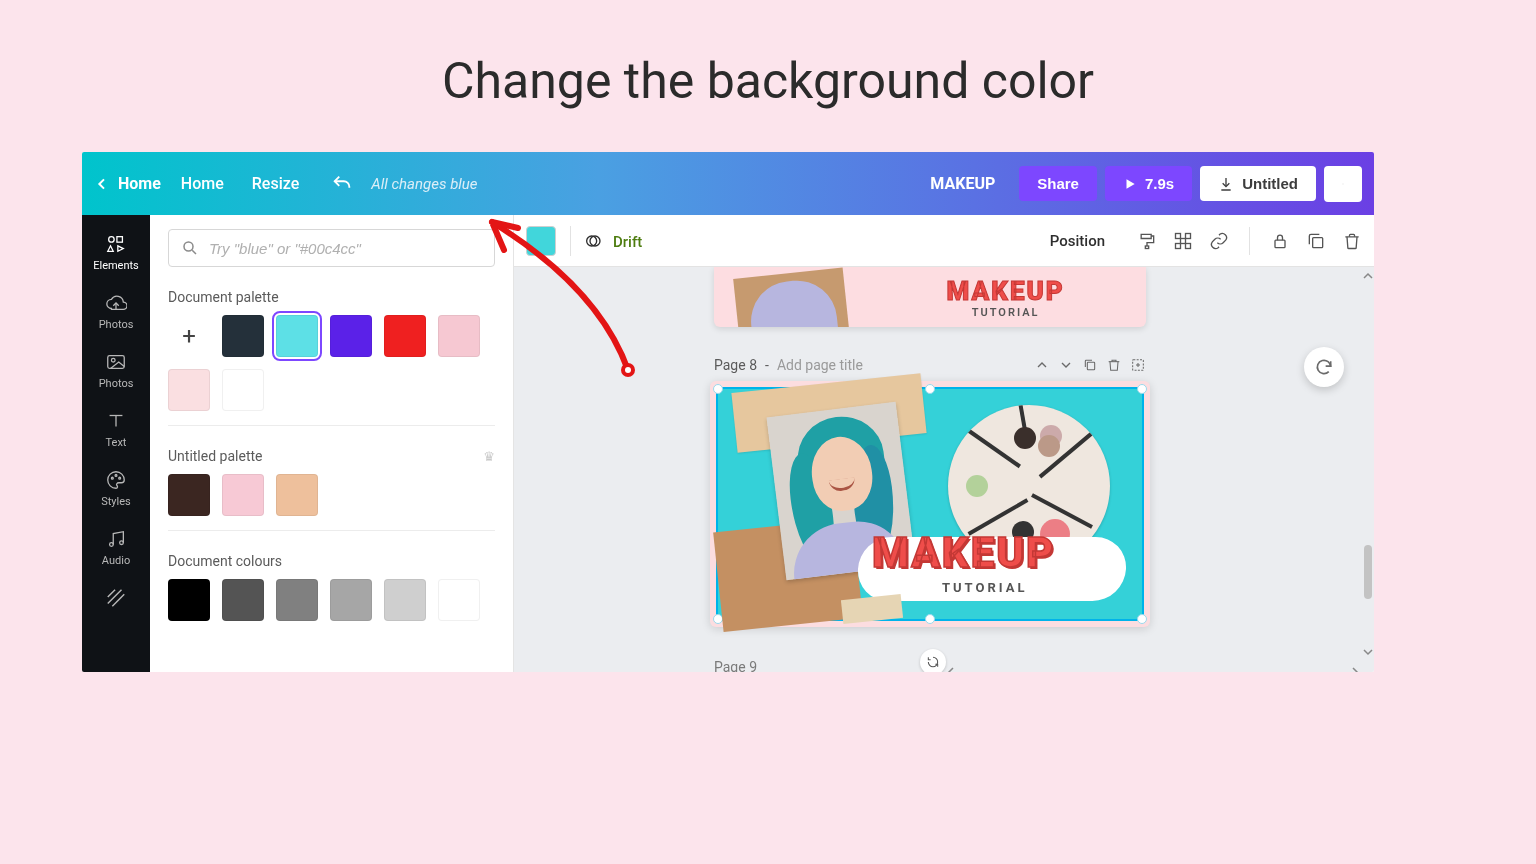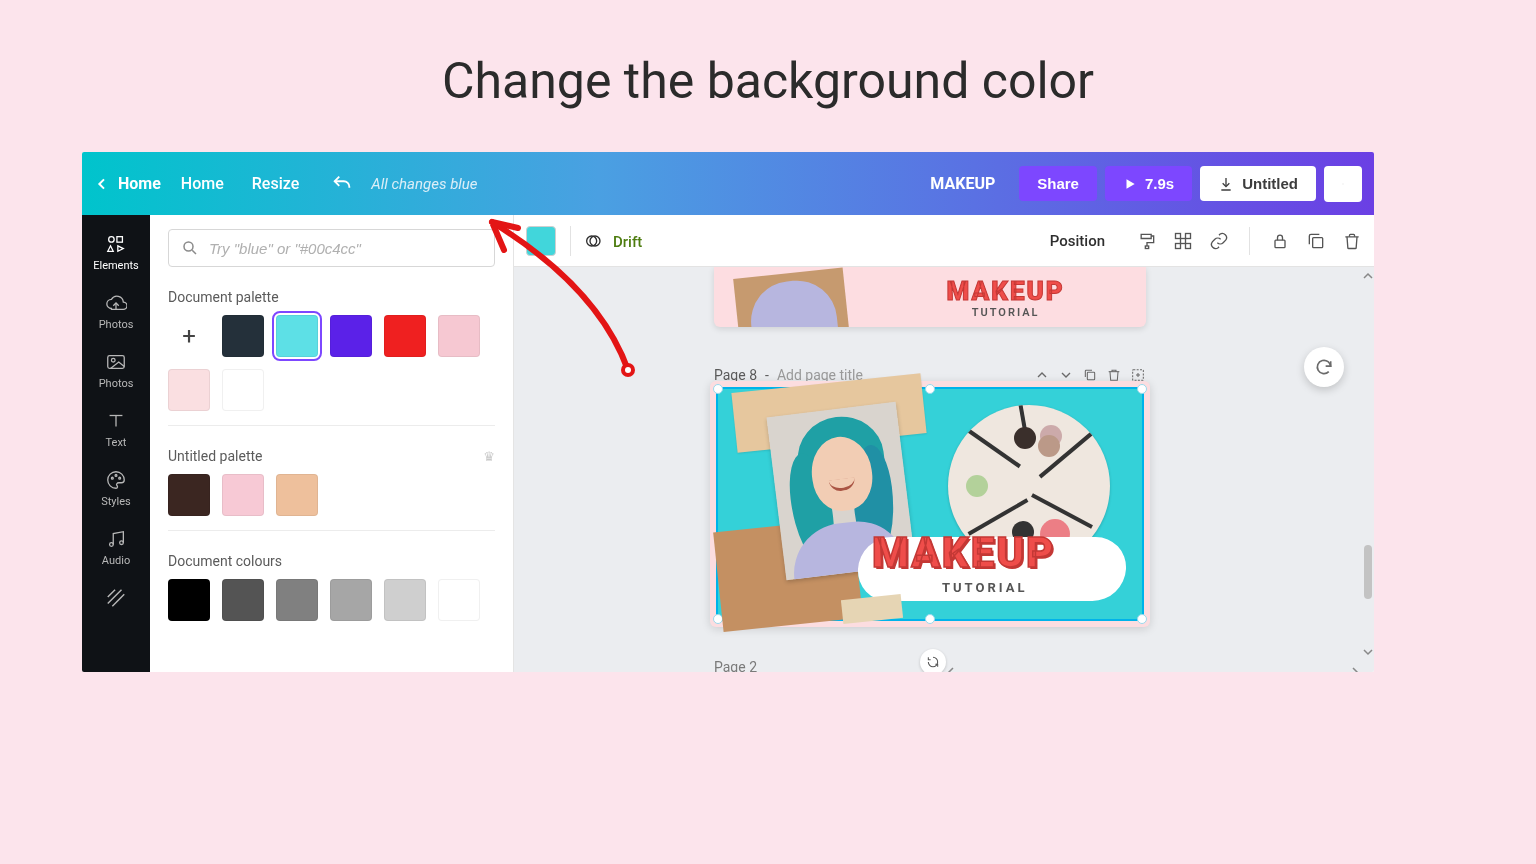--- a/index.html
+++ b/index.html
@@ -177,21 +177,21 @@
   }
   .peek-flex{display:flex;align-items:center;height:100%;}
   .peek-left{flex:0 0 35%;height:100%;position:relative;}
   .peek-tape{position:absolute;left:22px;top:6px;width:110px;height:60px;background:#c69a6f;transform:rotate(-6deg);}
   .peek-shirt{position:absolute;left:36px;top:14px;width:86px;height:60px;background:#b7b6df;border-radius:40px 40px 0 0;transform:rotate(-6deg);}
   .peek-right{flex:1;text-align:center;}
   .peek-makeup{font-weight:900;font-size:26px;color:#ef4d4a;letter-spacing:2px;-webkit-text-stroke:1px #c43835;}
   .peek-tut{font-size:11px;letter-spacing:2px;color:#555;font-weight:600;}
 
   .page-header {
-    position:absolute; left:200px; top:100px;
+    position:absolute; left:200px; top:90px;
     width:432px;
     display:flex; align-items:center;
     font-size:14px; color:#5b5b5b;
     gap:8px;
   }
   .ph-title-muted { color:#9a9a9a;}
   .ph-spacer{flex:1;}
   .ph-ico { width:16px; height:16px; stroke:#6a6a6a; fill:none; cursor:pointer;}
 
   .page-card {
@@ -584,21 +584,21 @@
         </div>
 
         <div class="rotate-badge">
           <svg viewBox="0 0 24 24" stroke-width="1.8">
               <path d="M4 12a8 8 0 108-8"></path>
               <path d="M4 4v4h4"></path>
               <path d="M20 20v-4h-4"></path>
             </svg>
         </div>
 
-        <div class="next-page">Page 2</div>
+        <div class="next-page">Page 9</div>
 
         <div class="rb-inner" style="left:auto;right:18px;top:80px;">
           <svg width="20" height="20" viewBox="0 0 24 24" fill="none" stroke="#6a6a6a" stroke-width="2">
               <path d="M20 12a8 8 0 10-2.3 5.6"></path>
               <path d="M20 5v6h-6"></path>
             </svg>
         </div>
       </div>
 
       <div class="vbar">

